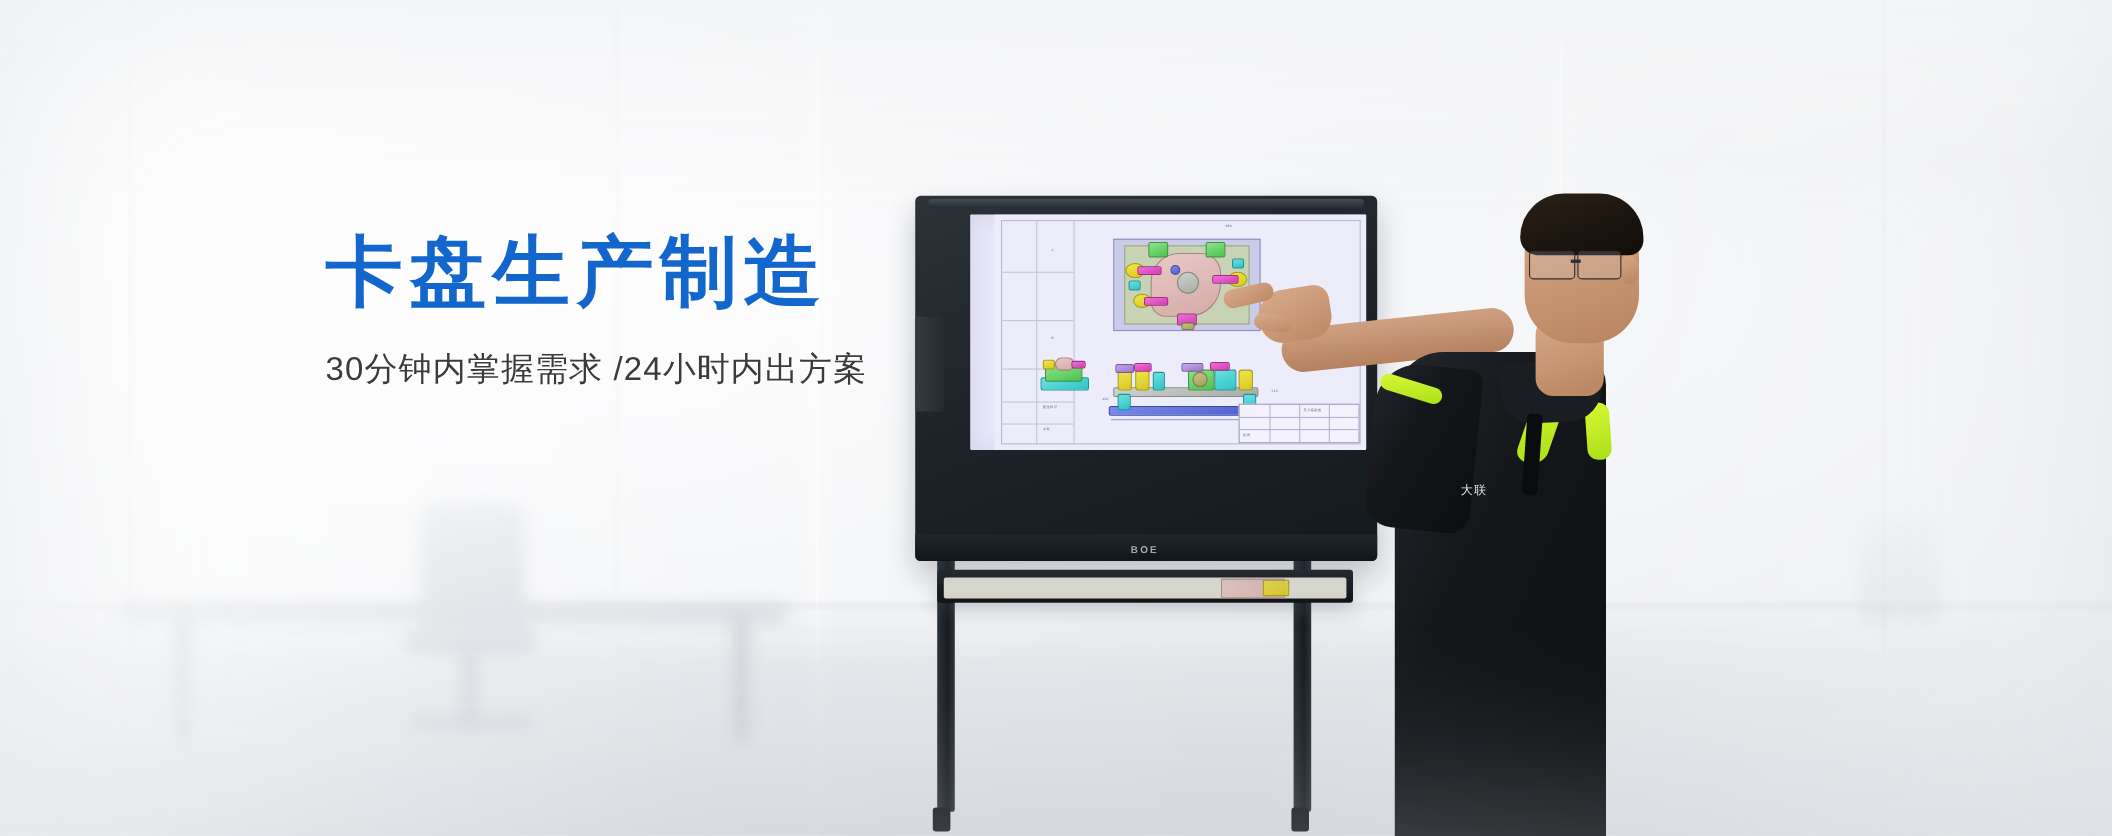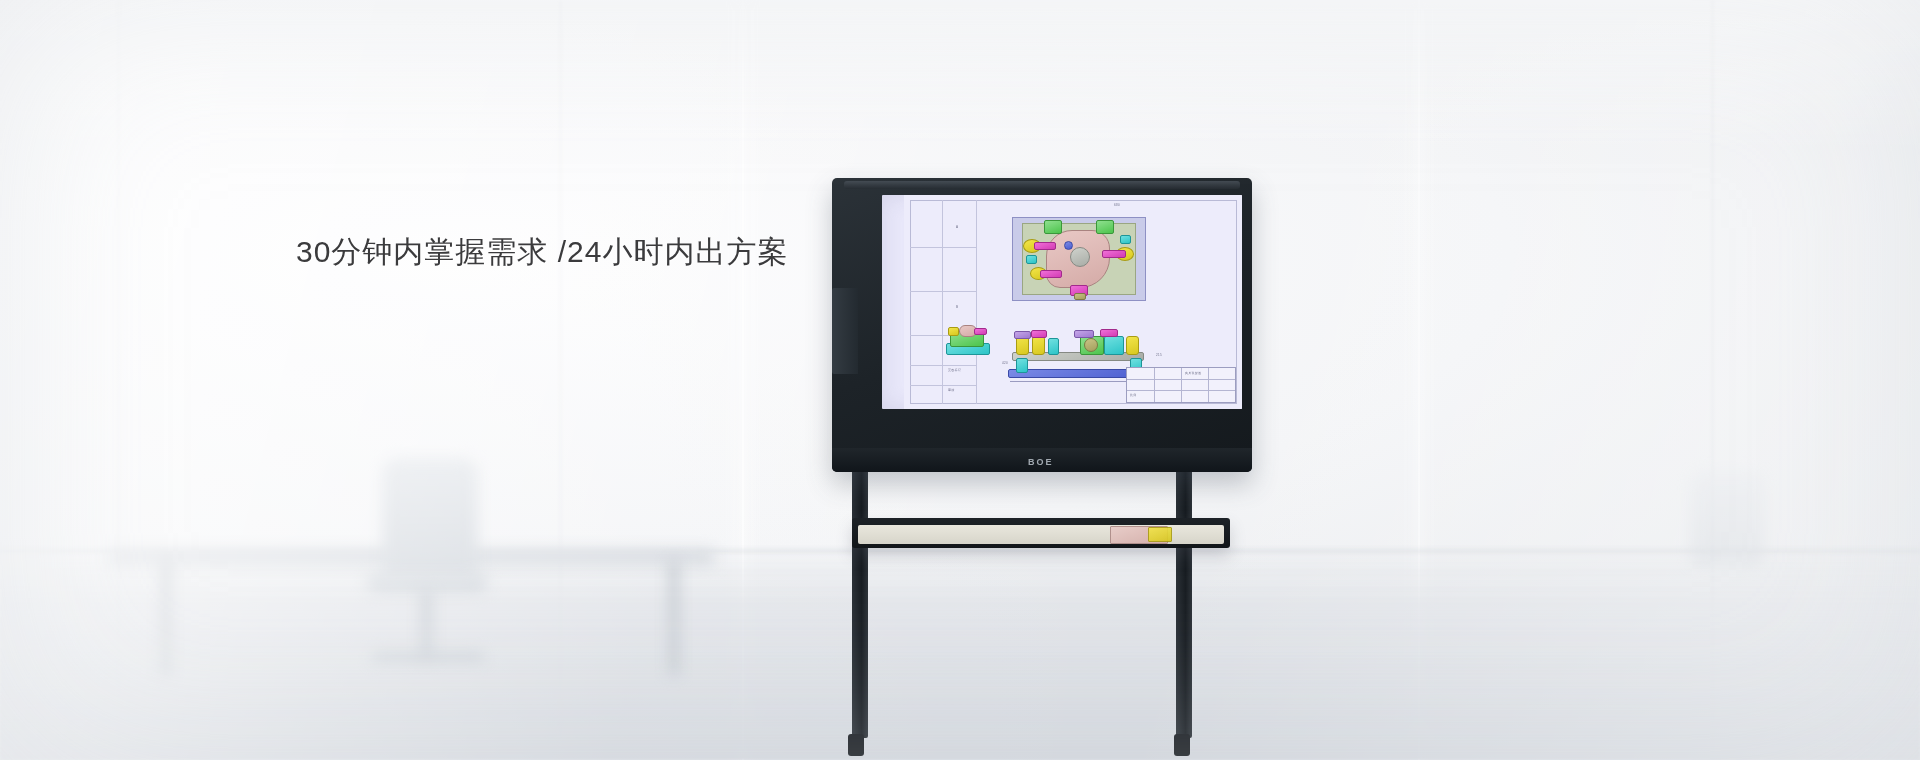--- a/index.html
+++ b/index.html
@@ -48,21 +48,21 @@
   }
   .headline .l2{margin-top:4px;}
   .subtitle{
     margin-top:26px;font-size:30px;letter-spacing:1px;color:#3b3b3d;font-weight:400;
     text-shadow:1px 1px 0 rgba(255,255,255,.8);white-space:nowrap;
   }
 
   
   .rig{position:absolute;left:824px;top:178px;width:430px;height:582px;}
 
-  .monitor{position:absolute;left:8px;top:0;width:420px;height:294px;
+  .monitor{position:absolute;left:8px;top:0;width:420px;height:332px;
     background:linear-gradient(160deg,#2b3238 0%,#1d2328 48%,#14191d 100%);
     border-radius:5px;
     box-shadow:0 12px 26px rgba(70,80,92,.30);}
   .mon-top-strip{position:absolute;left:12px;top:3px;right:12px;height:8px;
     background:linear-gradient(180deg,#454d55,#262c32);border-radius:3px;opacity:.9;}
   .screen{position:absolute;left:50px;top:17px;width:360px;height:214px;
     background:#e9e8fa;overflow:hidden;border-radius:1px;
     box-shadow:inset 0 0 22px rgba(130,130,175,.22);}
   .mon-chin{position:absolute;left:0;bottom:0;width:100%;height:24px;
     background:linear-gradient(180deg,#20262b,#10151a);border-radius:0 0 5px 5px;}
@@ -141,20 +141,21 @@
   <div class="blurobj chair-back" style="left:382px;top:458px;width:96px;height:122px;"></div>
   <div class="blurobj chair-seat" style="left:366px;top:572px;width:122px;height:20px;"></div>
   <div class="blurobj chair-post" style="left:420px;top:590px;width:13px;height:70px;"></div>
   <div class="blurobj chair-base" style="left:372px;top:652px;width:112px;height:9px;"></div>
   <div class="blurobj chair-back" style="left:1690px;top:470px;width:74px;height:96px;opacity:.55;"></div>
 
   <div class="bg-sheen"></div>
 
   <div class="copy">
     <div class="headline">
+      <div class="l1">卡盘生产制造</div>
     </div>
     <div class="subtitle">30分钟内掌握需求 /24小时内出方案</div>
   </div>
 
   <div class="rig">
 
     <div class="leg" style="left:28px;top:250px;width:16px;height:310px;"></div>
     <div class="leg" style="left:352px;top:250px;width:16px;height:310px;"></div>
     <div class="caster" style="left:24px;top:556px;"></div>
     <div class="caster" style="left:350px;top:556px;"></div>
@@ -239,15 +240,41 @@
             <div class="tinytext" style="left:3px;top:25px;">比例</div>
           </div>
         </div>
       </div>
 
       <div class="mon-chin"></div>
       <div class="boe">BOE</div>
     </div>
   </div>
 
+  <div class="person">
+
+    <div class="arm" style="left:14px;top:108px;width:212px;height:40px;border-radius:20px;transform:rotate(-6deg);transform-origin:right center;"></div>
+    <div class="hand" style="left:-6px;top:92px;width:66px;height:48px;border-radius:24px 14px 20px 22px;transform:rotate(-9deg);"></div>
+    <div class="hand" style="left:-38px;top:90px;width:46px;height:17px;border-radius:9px;transform:rotate(-13deg);"></div>
+    <div class="hand" style="left:-10px;top:116px;width:34px;height:15px;border-radius:8px;transform:rotate(8deg);"></div>
+
+    <div class="torso" style="left:118px;top:150px;width:192px;height:440px;border-radius:44px 30px 0 0;"></div>
+    <div class="torso" style="left:96px;top:162px;width:96px;height:150px;border-radius:40px 12px 18px 26px;transform:rotate(6deg);"></div>
+
+    <div class="neon" style="left:104px;top:176px;width:58px;height:15px;border-radius:8px;transform:rotate(17deg);"></div>
+    <div class="neon" style="left:238px;top:178px;width:28px;height:74px;border-radius:12px;transform:rotate(9deg) skewX(-10deg);"></div>
+    <div class="neon" style="left:292px;top:196px;width:22px;height:52px;border-radius:10px;transform:rotate(-4deg);"></div>
+
+    <div class="torso" style="left:214px;top:158px;width:92px;height:56px;border-radius:6px 18px 30px 30px;background:#1a1d22;transform:rotate(-3deg);"></div>
+    <div class="torso" style="left:236px;top:206px;width:14px;height:74px;background:#0a0c0e;border-radius:4px;transform:rotate(4deg);"></div>
+    <div class="chest-logo" style="left:178px;top:268px;">大联</div>
+
+    <div class="head" style="left:246px;top:118px;width:62px;height:72px;border-radius:16px;"></div>
+    <div class="head" style="left:236px;top:14px;width:104px;height:128px;border-radius:48px 48px 44px 44px;"></div>
+    <div class="head" style="left:322px;top:62px;width:18px;height:26px;border-radius:50%;"></div>
+    <div class="hair" style="left:232px;top:6px;width:112px;height:56px;border-radius:54px 54px 18px 22px;"></div>
+    <div class="glasses" style="left:240px;top:58px;width:40px;height:24px;"></div>
+    <div class="glasses" style="left:284px;top:58px;width:38px;height:24px;"></div>
+    <div class="glasses" style="left:278px;top:66px;width:9px;height:3px;border-radius:0;background:#2e2e32;border:0;"></div>
+  </div>
 
   <div class="vig"></div>
 </div>
 
 </body></html>

